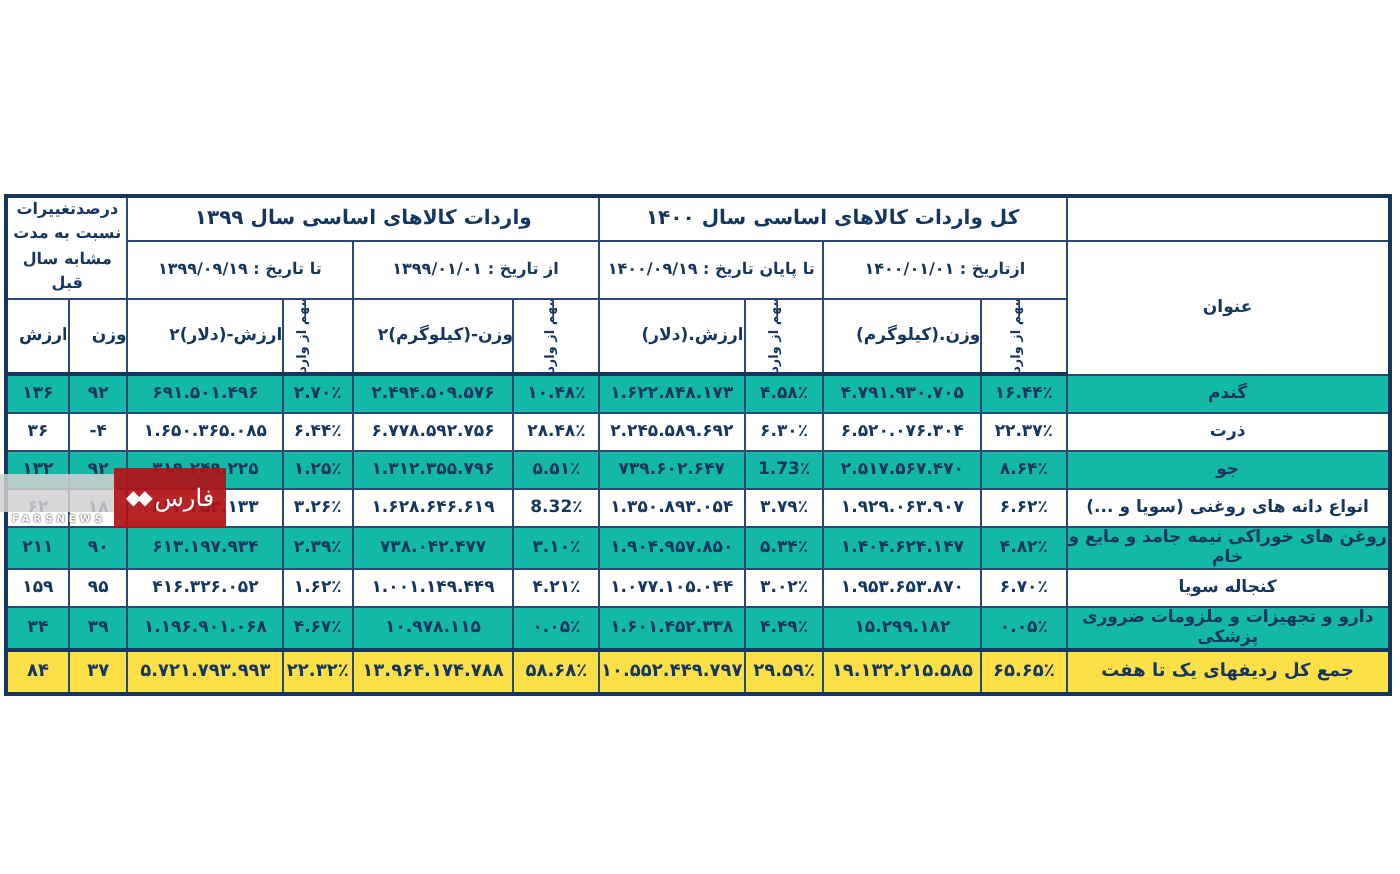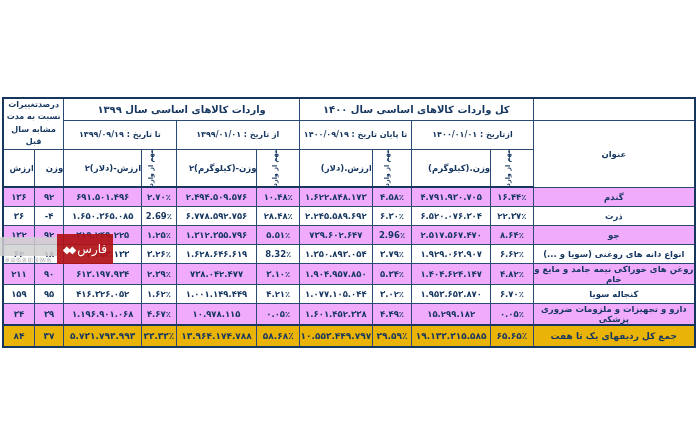--- a/index.html
+++ b/index.html
@@ -7,22 +7,22 @@
         font-family:"DejaVu Sans","Liberation Sans",sans-serif;}
   table.imports{position:absolute;top:97px;left:2px;width:694px;border-collapse:collapse;
         table-layout:fixed;direction:rtl;border:2px solid #17365d;
         font-weight:bold;color:#15365f;}
   table.imports td{border:1px solid #2a4a75;padding:0;text-align:center;vertical-align:middle;
         overflow:hidden;background:#ffffff;}
   tr.h1{height:22px}  tr.h2{height:23px}  tr.h3{height:38px}
   tr.data{height:19px} tr.total{height:22px}
   .or td, td.or{background:#fbc08d;}
   .bl td, td.bl{background:#c3d7ee;}
-  tr.odd td{background:#f0abfc;}
-  tr.total td{background:#eab308;border-top:2px solid #17365d;font-size:9px;}
+  tr.odd td{background:#14b8a6;}
+  tr.total td{background:#fde047;border-top:2px solid #17365d;font-size:9px;}
   td.bL2{border-left:2px solid #17365d;}
   tr.h3 td{border-bottom:2px solid #17365d;text-align:right;}
   .sec-title{font-size:10px;}
   .dates{font-size:8px;}
   .colhead{font-size:8.5px;border-radius:15px;}
   .vert span{display:inline-block;transform:rotate(-90deg);white-space:nowrap;font-size:6.5px;}
   .num{font-size:8.5px;}
   .ltr{direction:ltr;}
   .rowtitle{font-size:8.5px;}
   .chg-title{font-size:8px;line-height:1.55;padding:0 2px;margin-top:48px;}
@@ -100,31 +100,31 @@
     </tr>
 
     <tr class="data">
       <td class="rowtitle bL2">ذرت</td>
       <td class="num">۲۲.۳۷٪</td>
       <td class="num">۶.۵۲۰.۰۷۶.۳۰۴</td>
       <td class="num">۶.۳۰٪</td>
       <td class="num bL2">۲.۲۴۵.۵۸۹.۶۹۲</td>
       <td class="num">۲۸.۴۸٪</td>
       <td class="num">۶.۷۷۸.۵۹۲.۷۵۶</td>
-      <td class="num">2.69٪</td>
+      <td class="num">۶.۴۴٪</td>
       <td class="num bL2">۱.۶۵۰.۳۶۵.۰۸۵</td>
       <td class="num ltr">-۴</td>
       <td class="num ltr">۳۶</td>
     </tr>
 
     <tr class="data odd">
       <td class="rowtitle bL2">جو</td>
       <td class="num">۸.۶۴٪</td>
       <td class="num">۲.۵۱۷.۵۶۷.۴۷۰</td>
-      <td class="num">2.96٪</td>
+      <td class="num">1.73٪</td>
       <td class="num bL2">۷۳۹.۶۰۲.۶۴۷</td>
       <td class="num">۵.۵۱٪</td>
       <td class="num">۱.۳۱۲.۳۵۵.۷۹۶</td>
       <td class="num">۱.۲۵٪</td>
       <td class="num bL2">۳۱۹.۲۴۹.۲۲۵</td>
       <td class="num ltr">۹۲</td>
       <td class="num ltr">۱۳۲</td>
     </tr>
 
     <tr class="data">

